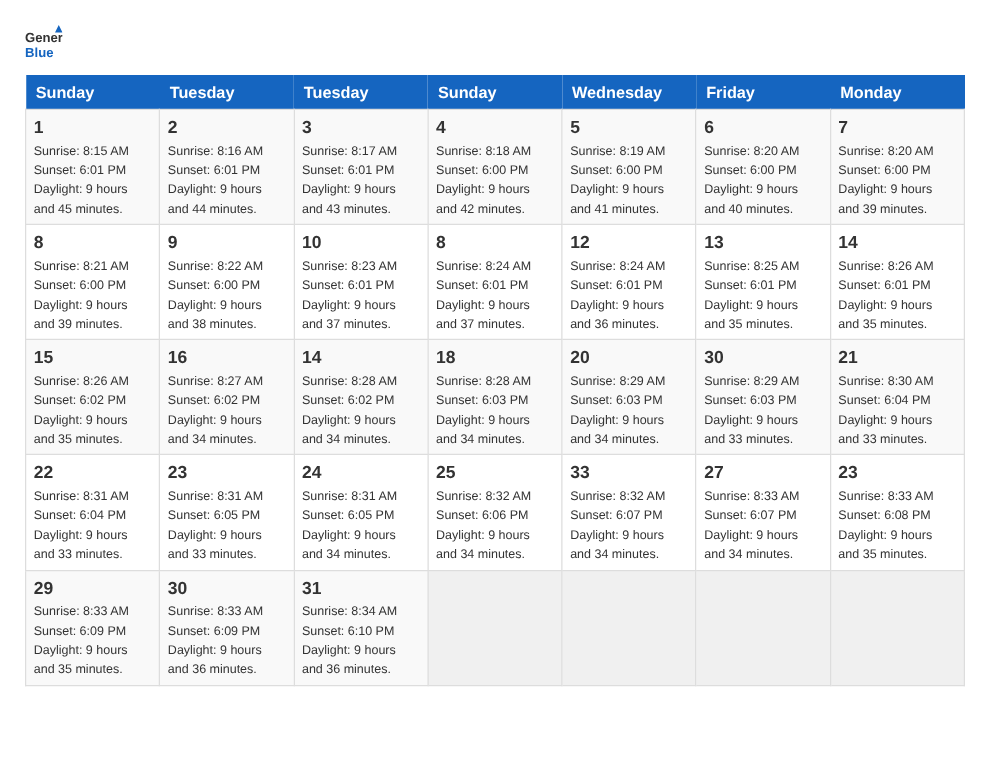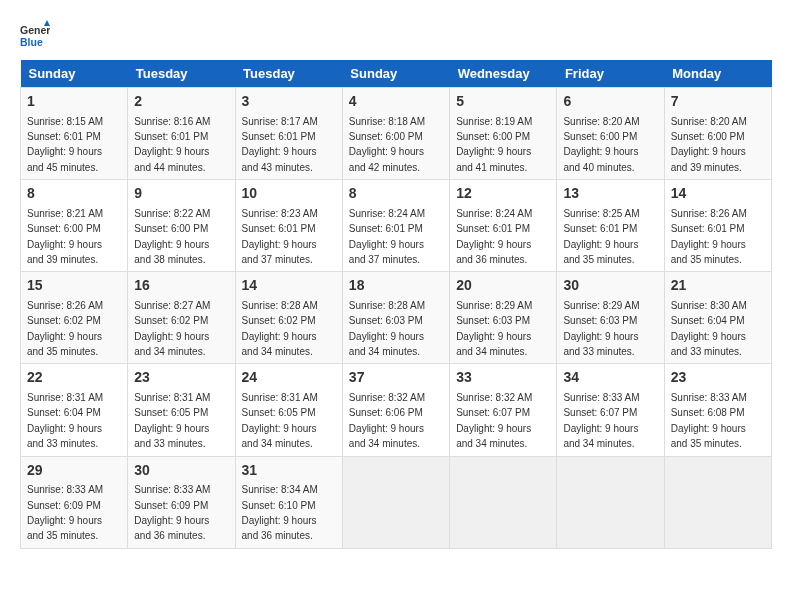--- a/index.html
+++ b/index.html
@@ -136,23 +136,23 @@
         <td><span class="day-num">14</span><span class="day-info">Sunrise: 8:28 AM<br>Sunset: 6:02 PM<br>Daylight: 9 hours and 34 minutes.</span></td>
         <td><span class="day-num">18</span><span class="day-info">Sunrise: 8:28 AM<br>Sunset: 6:03 PM<br>Daylight: 9 hours and 34 minutes.</span></td>
         <td><span class="day-num">20</span><span class="day-info">Sunrise: 8:29 AM<br>Sunset: 6:03 PM<br>Daylight: 9 hours and 34 minutes.</span></td>
         <td><span class="day-num">30</span><span class="day-info">Sunrise: 8:29 AM<br>Sunset: 6:03 PM<br>Daylight: 9 hours and 33 minutes.</span></td>
         <td><span class="day-num">21</span><span class="day-info">Sunrise: 8:30 AM<br>Sunset: 6:04 PM<br>Daylight: 9 hours and 33 minutes.</span></td>
       </tr>
       <tr>
         <td><span class="day-num">22</span><span class="day-info">Sunrise: 8:31 AM<br>Sunset: 6:04 PM<br>Daylight: 9 hours and 33 minutes.</span></td>
         <td><span class="day-num">23</span><span class="day-info">Sunrise: 8:31 AM<br>Sunset: 6:05 PM<br>Daylight: 9 hours and 33 minutes.</span></td>
         <td><span class="day-num">24</span><span class="day-info">Sunrise: 8:31 AM<br>Sunset: 6:05 PM<br>Daylight: 9 hours and 34 minutes.</span></td>
-        <td><span class="day-num">37</span><span class="day-info">Sunrise: 8:32 AM<br>Sunset: 6:06 PM<br>Daylight: 9 hours and 34 minutes.</span></td>
+        <td><span class="day-num">25</span><span class="day-info">Sunrise: 8:32 AM<br>Sunset: 6:06 PM<br>Daylight: 9 hours and 34 minutes.</span></td>
         <td><span class="day-num">33</span><span class="day-info">Sunrise: 8:32 AM<br>Sunset: 6:07 PM<br>Daylight: 9 hours and 34 minutes.</span></td>
-        <td><span class="day-num">34</span><span class="day-info">Sunrise: 8:33 AM<br>Sunset: 6:07 PM<br>Daylight: 9 hours and 34 minutes.</span></td>
+        <td><span class="day-num">27</span><span class="day-info">Sunrise: 8:33 AM<br>Sunset: 6:07 PM<br>Daylight: 9 hours and 34 minutes.</span></td>
         <td><span class="day-num">23</span><span class="day-info">Sunrise: 8:33 AM<br>Sunset: 6:08 PM<br>Daylight: 9 hours and 35 minutes.</span></td>
       </tr>
       <tr>
         <td><span class="day-num">29</span><span class="day-info">Sunrise: 8:33 AM<br>Sunset: 6:09 PM<br>Daylight: 9 hours and 35 minutes.</span></td>
         <td><span class="day-num">30</span><span class="day-info">Sunrise: 8:33 AM<br>Sunset: 6:09 PM<br>Daylight: 9 hours and 36 minutes.</span></td>
         <td><span class="day-num">31</span><span class="day-info">Sunrise: 8:34 AM<br>Sunset: 6:10 PM<br>Daylight: 9 hours and 36 minutes.</span></td>
         <td class="empty"></td>
         <td class="empty"></td>
         <td class="empty"></td>
         <td class="empty"></td>

